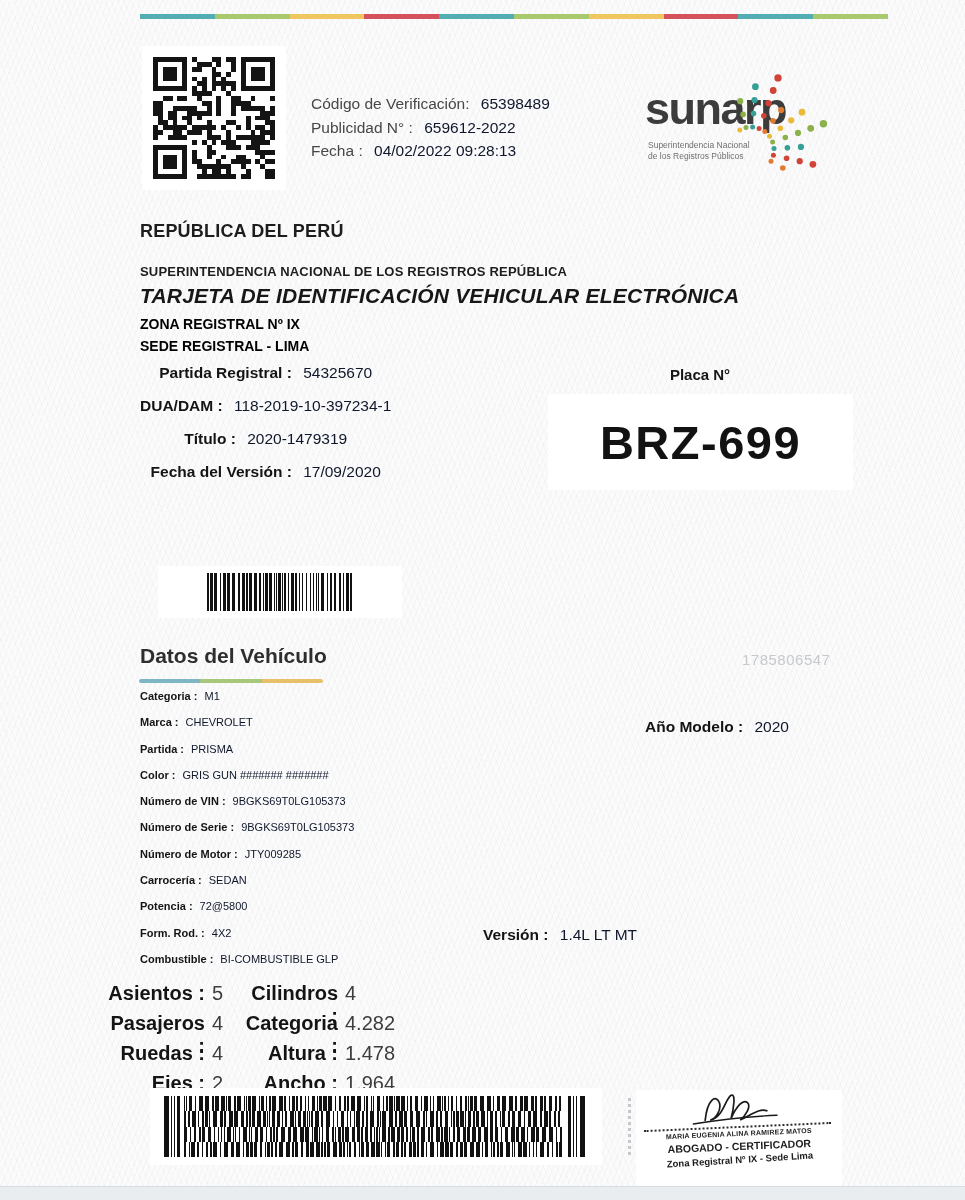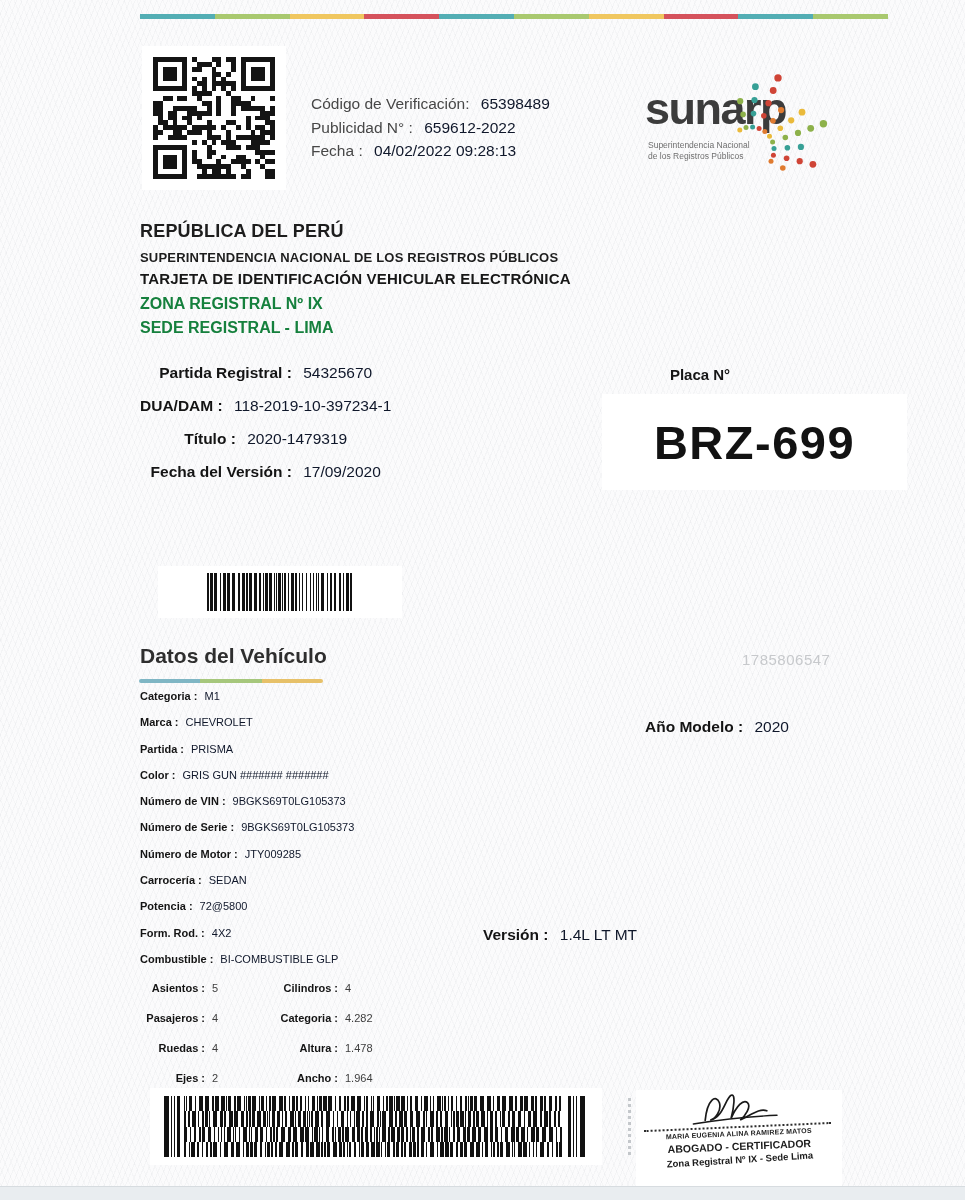--- a/index.html
+++ b/index.html
@@ -27,54 +27,54 @@
   .verif .vrow{white-space:nowrap;}
 
   
   .logo{position:absolute;left:645px;top:50px;width:230px;height:130px;}
   .logo .word{position:absolute;left:0;top:36px;font-size:45px;font-weight:700;color:#3c3c3c;letter-spacing:-1.5px;line-height:1;}
   .logo .tag{position:absolute;left:3px;top:90px;font-size:8.5px;color:#6f6f6f;line-height:10.5px;}
   .logo .burst{position:absolute;left:92px;top:-2px;width:118px;height:128px;}
 
   
   .titles{position:absolute;left:140px;top:221px;}
-  .t-country{font-size:18px;font-weight:700;letter-spacing:.2px;color:#1d1d1d;margin-bottom:8px;}
+  .t-country{font-size:18px;font-weight:700;letter-spacing:.2px;color:#1d1d1d;margin-bottom:22px;}
   .t-inst{font-size:13px;font-weight:700;letter-spacing:.2px;color:#1d1d1d;margin-bottom:5px;}
-  .t-doc{font-size:15px;font-weight:700;letter-spacing:.2px;color:#171717;margin-bottom:8px;}
-  .t-gray{font-size:16px;font-weight:600;color:#15803d;margin-bottom:6px;}
+  .t-doc{font-size:21px;font-weight:700;letter-spacing:.2px;color:#171717;margin-bottom:8px;font-style:italic;}
+  .t-gray{font-size:14px;font-weight:600;color:#000000;margin-bottom:6px;}
 
   
   .reg{position:absolute;left:140px;top:364px;font-size:15.5px;}
   .reg .row{margin-bottom:15px;white-space:nowrap;text-align:center;}
   .lbl{font-weight:700;color:#141414;}
   .val{color:#0f172a;margin-left:7px;}
 
   
   .plate-label{position:absolute;left:640px;top:366px;width:120px;text-align:center;font-size:15px;font-weight:700;}
-  .plate-box{position:absolute;left:602px;top:394px;width:305px;height:96px;background:#fff;display:flex;align-items:center;justify-content:center;}
+  .plate-box{position:absolute;left:548px;top:394px;width:305px;height:96px;background:#fff;display:flex;align-items:center;justify-content:center;}
   .plate-num{font-size:47px;font-weight:700;letter-spacing:1.5px;color:#121212;}
 
   
   .bc1{position:absolute;left:158px;top:566px;width:244px;height:52px;background:#fff;display:flex;align-items:center;justify-content:center;}
   .bc1 svg{width:146px;height:38px;}
 
   
   .sec-title{position:absolute;left:140px;top:644px;font-size:21px;font-weight:700;color:#2e2e2e;}
   .sec-underline{position:absolute;left:139px;top:679px;width:184px;height:4px;display:flex;border-radius:2px;overflow:hidden;}
   .sec-underline i{flex:1;}
   .watermark{position:absolute;left:742px;top:651px;font-size:15px;color:#c7c9cc;letter-spacing:.5px;}
 
   
   .veh{position:absolute;left:140px;top:690px;font-size:11px;}
   .veh .row{height:26.3px;white-space:nowrap;}
   .side-anio{position:absolute;left:645px;top:718px;font-size:15.5px;white-space:nowrap;}
   .side-version{position:absolute;left:483px;top:926px;font-size:15.5px;white-space:nowrap;}
 
   
-  .specs{position:absolute;top:982px;font-size:11px;}
+  .specs{position:absolute;top:982px;font-size:20px;}
   .specs .srow{height:30px;display:flex;align-items:flex-start;}
   .specs .slbl{display:inline-block;text-align:right;font-weight:700;color:#141414;}
   .specs .sval{color:#3d3d3d;margin-left:7px;}
   .col1{left:100px;} .col1 .slbl{width:105px;}
   .col2{left:240px;} .col2 .slbl{width:98px;}
   .col3{left:420px;} .col3 .slbl{width:110px;}
 
   
   .pdf417{position:absolute;left:150px;top:1088px;width:452px;height:77px;background:#fff;display:flex;align-items:center;justify-content:center;}
   .pdf417 svg{width:424px;height:61px;}
@@ -489,21 +489,21 @@
         <circle cx="49.6" cy="110.2" r="2.8" fill="#cf4436"></circle>
         <circle cx="62.7" cy="113.2" r="3.1" fill="#cf4436"></circle>
         <circle cx="75.9" cy="116.3" r="3.4" fill="#cf4436"></circle>
         <circle cx="34.0" cy="113.3" r="2.5" fill="#e07b30"></circle>
         <circle cx="45.8" cy="120.0" r="2.8" fill="#e07b30"></circle>
       </svg>
   </div>
 
   <div class="titles">
     <div class="t-country">REPÚBLICA DEL PERÚ</div>
-    <div class="t-inst">SUPERINTENDENCIA NACIONAL DE LOS REGISTROS PÚBLICOS</div>
+    <div class="t-inst">SUPERINTENDENCIA NACIONAL DE LOS REGISTROS REPÚBLICA</div>
     <div class="t-doc">TARJETA DE IDENTIFICACIÓN VEHICULAR ELECTRÓNICA</div>
     <div class="t-gray">ZONA REGISTRAL Nº IX</div>
     <div class="t-gray">SEDE REGISTRAL - LIMA</div>
   </div>
 
   <div class="reg">
     <div class="row">
       <span class="lbl">Partida Registral :</span>
       <span class="val">54325670</span>
     </div>

